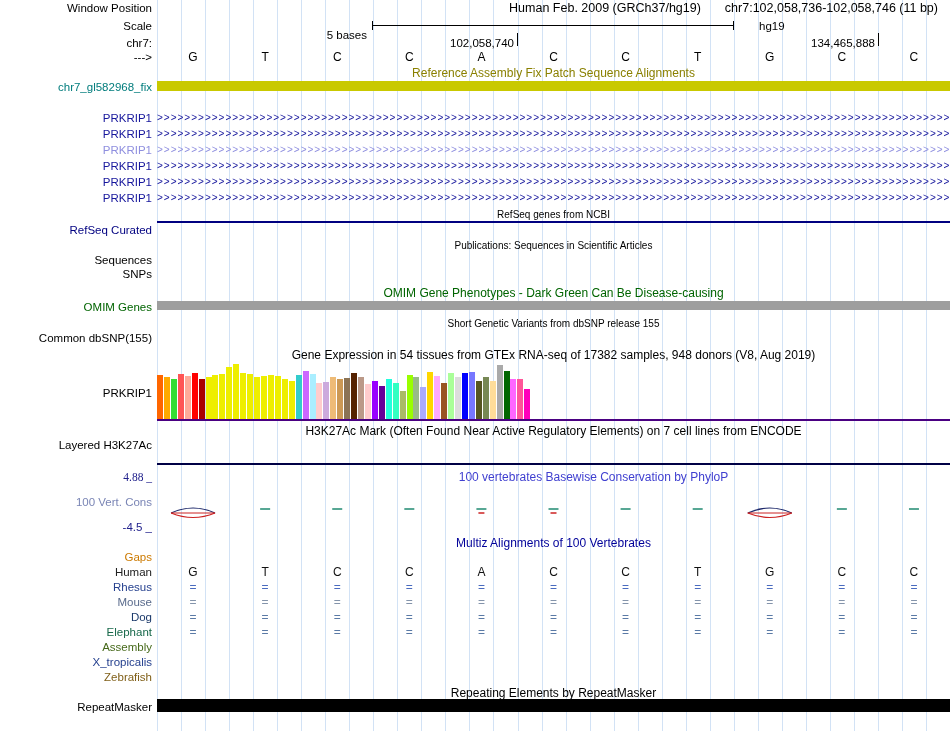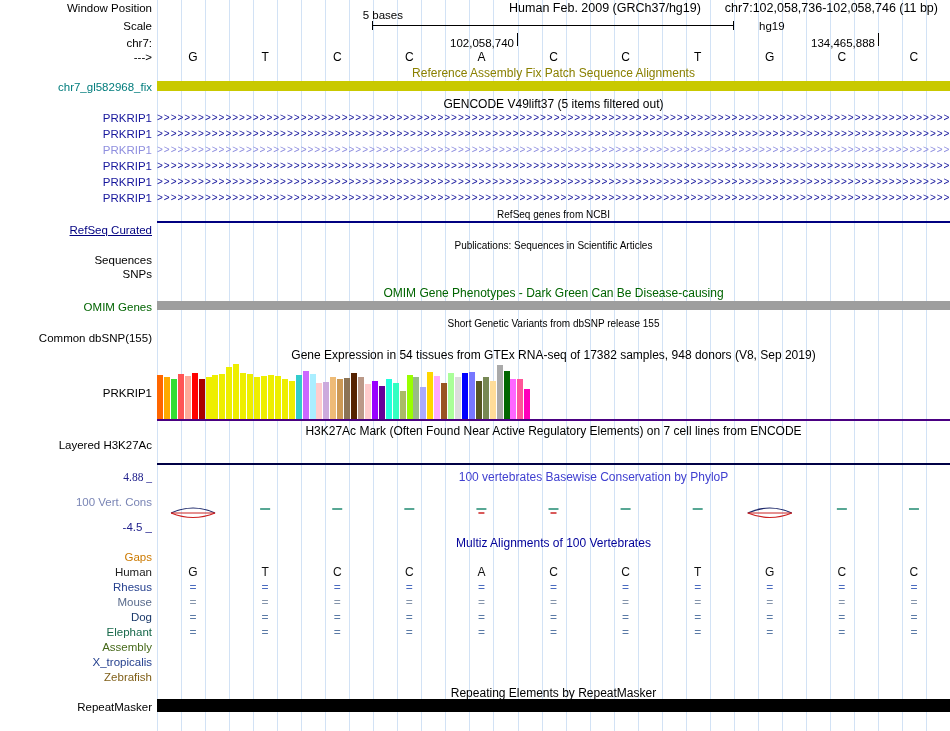--- a/index.html
+++ b/index.html
@@ -62,21 +62,21 @@
       <div class="vline" style="left: 901.9px;"></div>
       <div class="vline" style="left: 926px;"></div>
     </div>
 
   <div class="hdr" style="top:1px;">
     <span>Human Feb. 2009 (GRCh37/hg19)</span><span>chr7:102,058,736-102,058,746 (11 bp)</span>
   </div>
   <div class="lbl" style="top:1px;">Window Position</div>
 
   <div class="lbl" style="top:19px;">Scale</div>
-  <div class="rt" style="top:8px;left:255px;width:112px;padding-left:36px;">5 bases</div>
+  <div class="rt" style="top:28px;left:255px;width:112px;">5 bases</div>
   <div id="scale-bracket"></div>
   <div class="rt" style="top:19px;left:759px;width:60px;text-align:left;">hg19</div>
 
   <div class="lbl" style="top:36px;">chr7:</div>
   <div class="rt" style="top:36px;left:414px;width:100px;">102,058,740</div>
   <div class="tick" style="left:517px;top:33px;"></div>
   <div class="rt" style="top:36px;left:775px;width:100px;">134,465,888</div>
   <div class="tick" style="left:878px;top:33px;"></div>
 
   <div class="lbl" style="top:50px;">---&gt;</div>
@@ -91,39 +91,38 @@
       <div class="base" style="left: 661.636px; width: 72.0909px; top: 50px;">T</div>
       <div class="base" style="left: 733.727px; width: 72.0909px; top: 50px;">G</div>
       <div class="base" style="left: 805.818px; width: 72.0909px; top: 50px;">C</div>
       <div class="base" style="left: 877.909px; width: 72.0909px; top: 50px;">C</div>
     </div>
 
   <div class="ttl" style="top: 66px; color: rgb(138, 128, 0);">Reference Assembly Fix Patch Sequence Alignments</div>
   <div class="lbl" style="top: 80px; color: rgb(0, 124, 124);">chr7_gl582968_fix</div>
   <div class="bar" style="top: 81px; height: 10px; background: rgb(201, 201, 0);"></div>
 
-  <div class="ttl" style="top:97px;">GENCODE V49lift37 (5 items filtered out)</div>
   <div id="gencode-rows"></div>
 
   <div class="ttl small" style="top:208px;">RefSeq genes from NCBI</div>
   <div class="bar" style="top: 221px; height: 2px; background: rgb(0, 0, 128);"></div>
-  <div class="lbl" style="top: 223px; color: rgb(0, 0, 128); text-decoration: underline;">RefSeq Curated</div>
+  <div class="lbl" style="top: 223px; color: rgb(0, 0, 128);">RefSeq Curated</div>
 
   <div class="ttl small" style="top:239px;">Publications: Sequences in Scientific Articles</div>
   <div class="lbl" style="top:253px;">Sequences</div>
   <div class="lbl" style="top:267px;">SNPs</div>
 
   <div class="ttl" style="top: 286px; color: rgb(0, 100, 0);">OMIM Gene Phenotypes - Dark Green Can Be Disease-causing</div>
   <div class="lbl" style="top: 300px; color: rgb(0, 100, 0);">OMIM Genes</div>
   <div class="bar" style="top: 301px; height: 9px; background: rgb(158, 158, 158);"></div>
 
   <div class="ttl small" style="top:317px;">Short Genetic Variants from dbSNP release 155</div>
   <div class="lbl" style="top:331px;">Common dbSNP(155)</div>
 
-  <div class="ttl" style="top:348px;">Gene Expression in 54 tissues from GTEx RNA-seq of 17382 samples, 948 donors (V8, Sep 2019)</div>
+  <div class="ttl" style="top:348px;">Gene Expression in 54 tissues from GTEx RNA-seq of 17382 samples, 948 donors (V8, Aug 2019)</div>
   <div class="lbl" style="top:386px;">PRKRIP1</div>
   <div id="gtex-bars">
       <div class="gtexbar" style="left: 157px; top: 375px; height: 44px; background: rgb(255, 102, 0);"></div>
       <div class="gtexbar" style="left: 163.9px; top: 377px; height: 42px; background: rgb(255, 170, 0);"></div>
       <div class="gtexbar" style="left: 170.9px; top: 379px; height: 40px; background: rgb(51, 221, 51);"></div>
       <div class="gtexbar" style="left: 177.8px; top: 374px; height: 45px; background: rgb(255, 85, 85);"></div>
       <div class="gtexbar" style="left: 184.7px; top: 376px; height: 43px; background: rgb(255, 170, 153);"></div>
       <div class="gtexbar" style="left: 191.7px; top: 373px; height: 46px; background: rgb(255, 0, 0);"></div>
       <div class="gtexbar" style="left: 198.6px; top: 379px; height: 40px; background: rgb(170, 0, 0);"></div>
       <div class="gtexbar" style="left: 205.5px; top: 377px; height: 42px; background: rgb(238, 238, 0);"></div>

